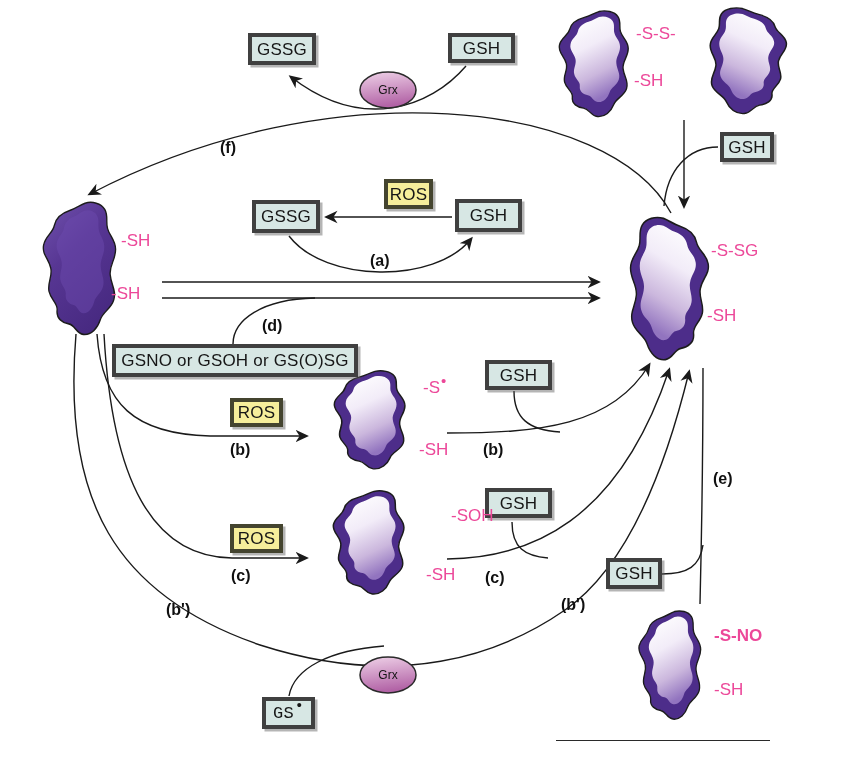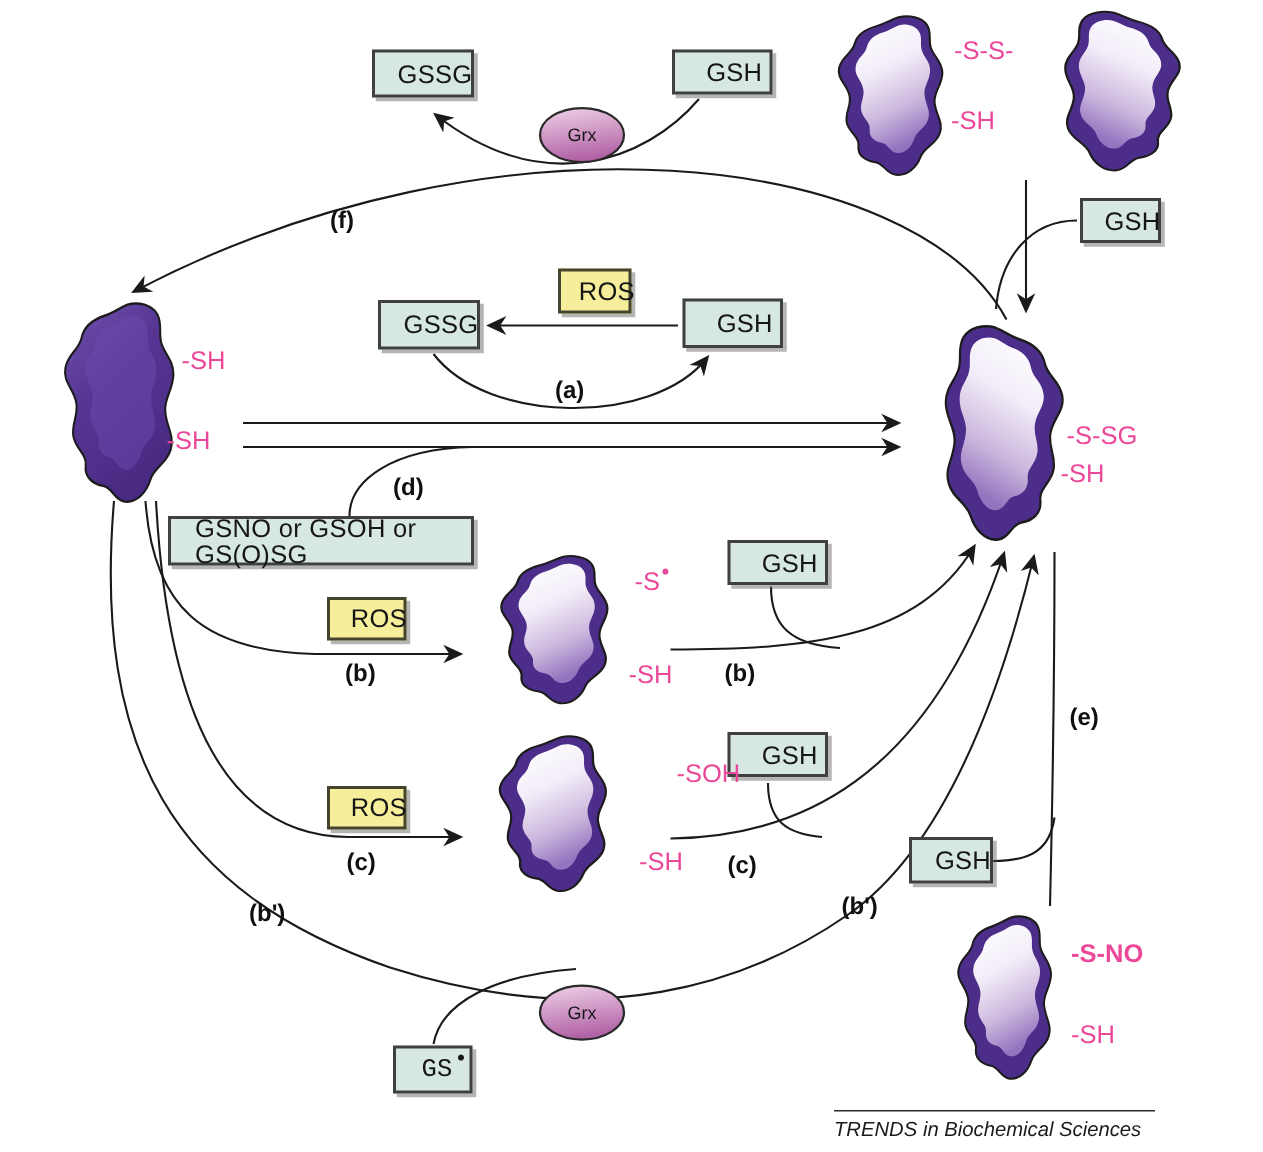--- a/index.html
+++ b/index.html
@@ -1,22 +1,22 @@
 <!DOCTYPE html>
 <html><head>
 <meta charset="utf-8">
 <style>
   html,body{margin:0;padding:0;background:#fff;}
   #fig{position:relative;width:842px;height:768px;background:#ffffff;overflow:hidden;
        font-family:"Liberation Sans",sans-serif;}
   #arrows{position:absolute;left:0;top:0;}
-  .box{position:absolute;border:2px solid #404040;background:#d7e7e4;color:#161616;
+  .box{position:absolute;border:4px solid #404040;background:#d7e7e4;color:#161616;
        font-size:17px;line-height:1;display:flex;align-items:center;justify-content:center;
-       box-shadow:2.5px 2.5px 0 rgba(90,90,90,.45);letter-spacing:.2px;box-sizing:border-box;padding-left:16px;}
-  .box.yellow{background:#f6ee9b;border-color:#44442f;}
+       box-shadow:2.5px 2.5px 0 rgba(90,90,90,.45);letter-spacing:.2px;box-sizing:border-box;}
+  .box.yellow{background:#f6ee9b;border-color:#44442f;margin-left:12px;}
   .lbl{position:absolute;font-weight:bold;font-size:16px;color:#101010;white-space:nowrap;}
   .plabel{position:absolute;font-size:17px;color:#ec4899;white-space:nowrap;}
   .grx-label{position:absolute;font-size:12px;color:#141414;transform:translate(-50%,-50%);}
   .raised-dot{position:relative;top:-7px;font-size:15px;margin-left:1px;}
   .footer-line{position:absolute;left:556px;top:740px;width:214px;border-top:1.5px solid #2a2a2a;}
   .footer-text{position:absolute;left:556px;top:745px;font-style:italic;font-size:13.5px;color:#1a1a1a;}
 </style>
 </head>
 <body>
 
@@ -116,21 +116,21 @@
       <use href="#blob" transform="translate(14,7) scale(0.72,0.81)" fill="url(#gInner)"></use>
     </g>
   </svg>
 
   <div class="box" style="left:248px;top:33px;width:68px;height:32px;">GSSG</div>
   <div class="box" style="left:448px;top:33px;width:67px;height:30px;">GSH</div>
   <div class="box" style="left:720px;top:132px;width:54px;height:30px;">GSH</div>
   <div class="box yellow" style="left:372px;top:179px;width:49px;height:30px;">ROS</div>
   <div class="box" style="left:252px;top:200px;width:68px;height:33px;">GSSG</div>
   <div class="box" style="left:455px;top:199px;width:67px;height:33px;">GSH</div>
-  <div class="box" style="left:112px;top:344px;width:204px;height:33px;">GSNO or GSOH or GS(O)SG</div>
+  <div class="box" style="left:112px;top:344px;width:246px;height:33px;">GSNO or GSOH or GS(O)SG</div>
   <div class="box yellow" style="left:218px;top:398px;width:53px;height:29px;">ROS</div>
   <div class="box" style="left:485px;top:360px;width:67px;height:30px;">GSH</div>
   <div class="box yellow" style="left:218px;top:524px;width:53px;height:29px;">ROS</div>
   <div class="box" style="left:485px;top:488px;width:67px;height:30px;">GSH</div>
   <div class="box" style="left:606px;top:558px;width:56px;height:31px;">GSH</div>
   <div class="box" style="left:262px;top:697px;width:53px;height:32px;font-family:Liberation Mono, monospace;">
       <span>GS</span>
       <span class="raised-dot">•</span>
     </div>
 
@@ -145,25 +145,24 @@
   <div class="lbl" style="left:231px;top:567px;">(c)</div>
   <div class="lbl" style="left:485px;top:569px;">(c)</div>
   <div class="lbl" style="left:166px;top:601px;">(b')</div>
   <div class="lbl" style="left:561px;top:596px;">(b')</div>
   <div class="lbl" style="left:713px;top:470px;">(e)</div>
 
   <div class="plabel" style="left:636px;top:24px;">-S-S-</div>
   <div class="plabel" style="left:634px;top:71px;">-SH</div>
   <div class="plabel" style="left:121px;top:231px;">-SH</div>
   <div class="plabel" style="left:111px;top:284px;">-SH</div>
-  <div class="plabel" style="left:711px;top:241px;margin-top:40px;">-S-SG</div>
+  <div class="plabel" style="left:711px;top:241px;">-S-SG</div>
   <div class="plabel" style="left:707px;top:306px;">-SH</div>
   <div class="plabel" style="left:423px;top:378px;"><span>-S</span><span class="raised-dot">•</span></div>
   <div class="plabel" style="left:419px;top:440px;">-SH</div>
   <div class="plabel" style="left:451px;top:506px;">-SOH</div>
   <div class="plabel" style="left:426px;top:565px;">-SH</div>
   <div class="plabel" style="left:714px;top:626px;font-weight:bold;">-S-NO</div>
   <div class="plabel" style="left:714px;top:680px;">-SH</div>
 
   <div class="footer-line"></div>
-  <div class="footer-text">TRENDS in Biochemical Sciences</div>
 
 </div>
 
 </body></html>

